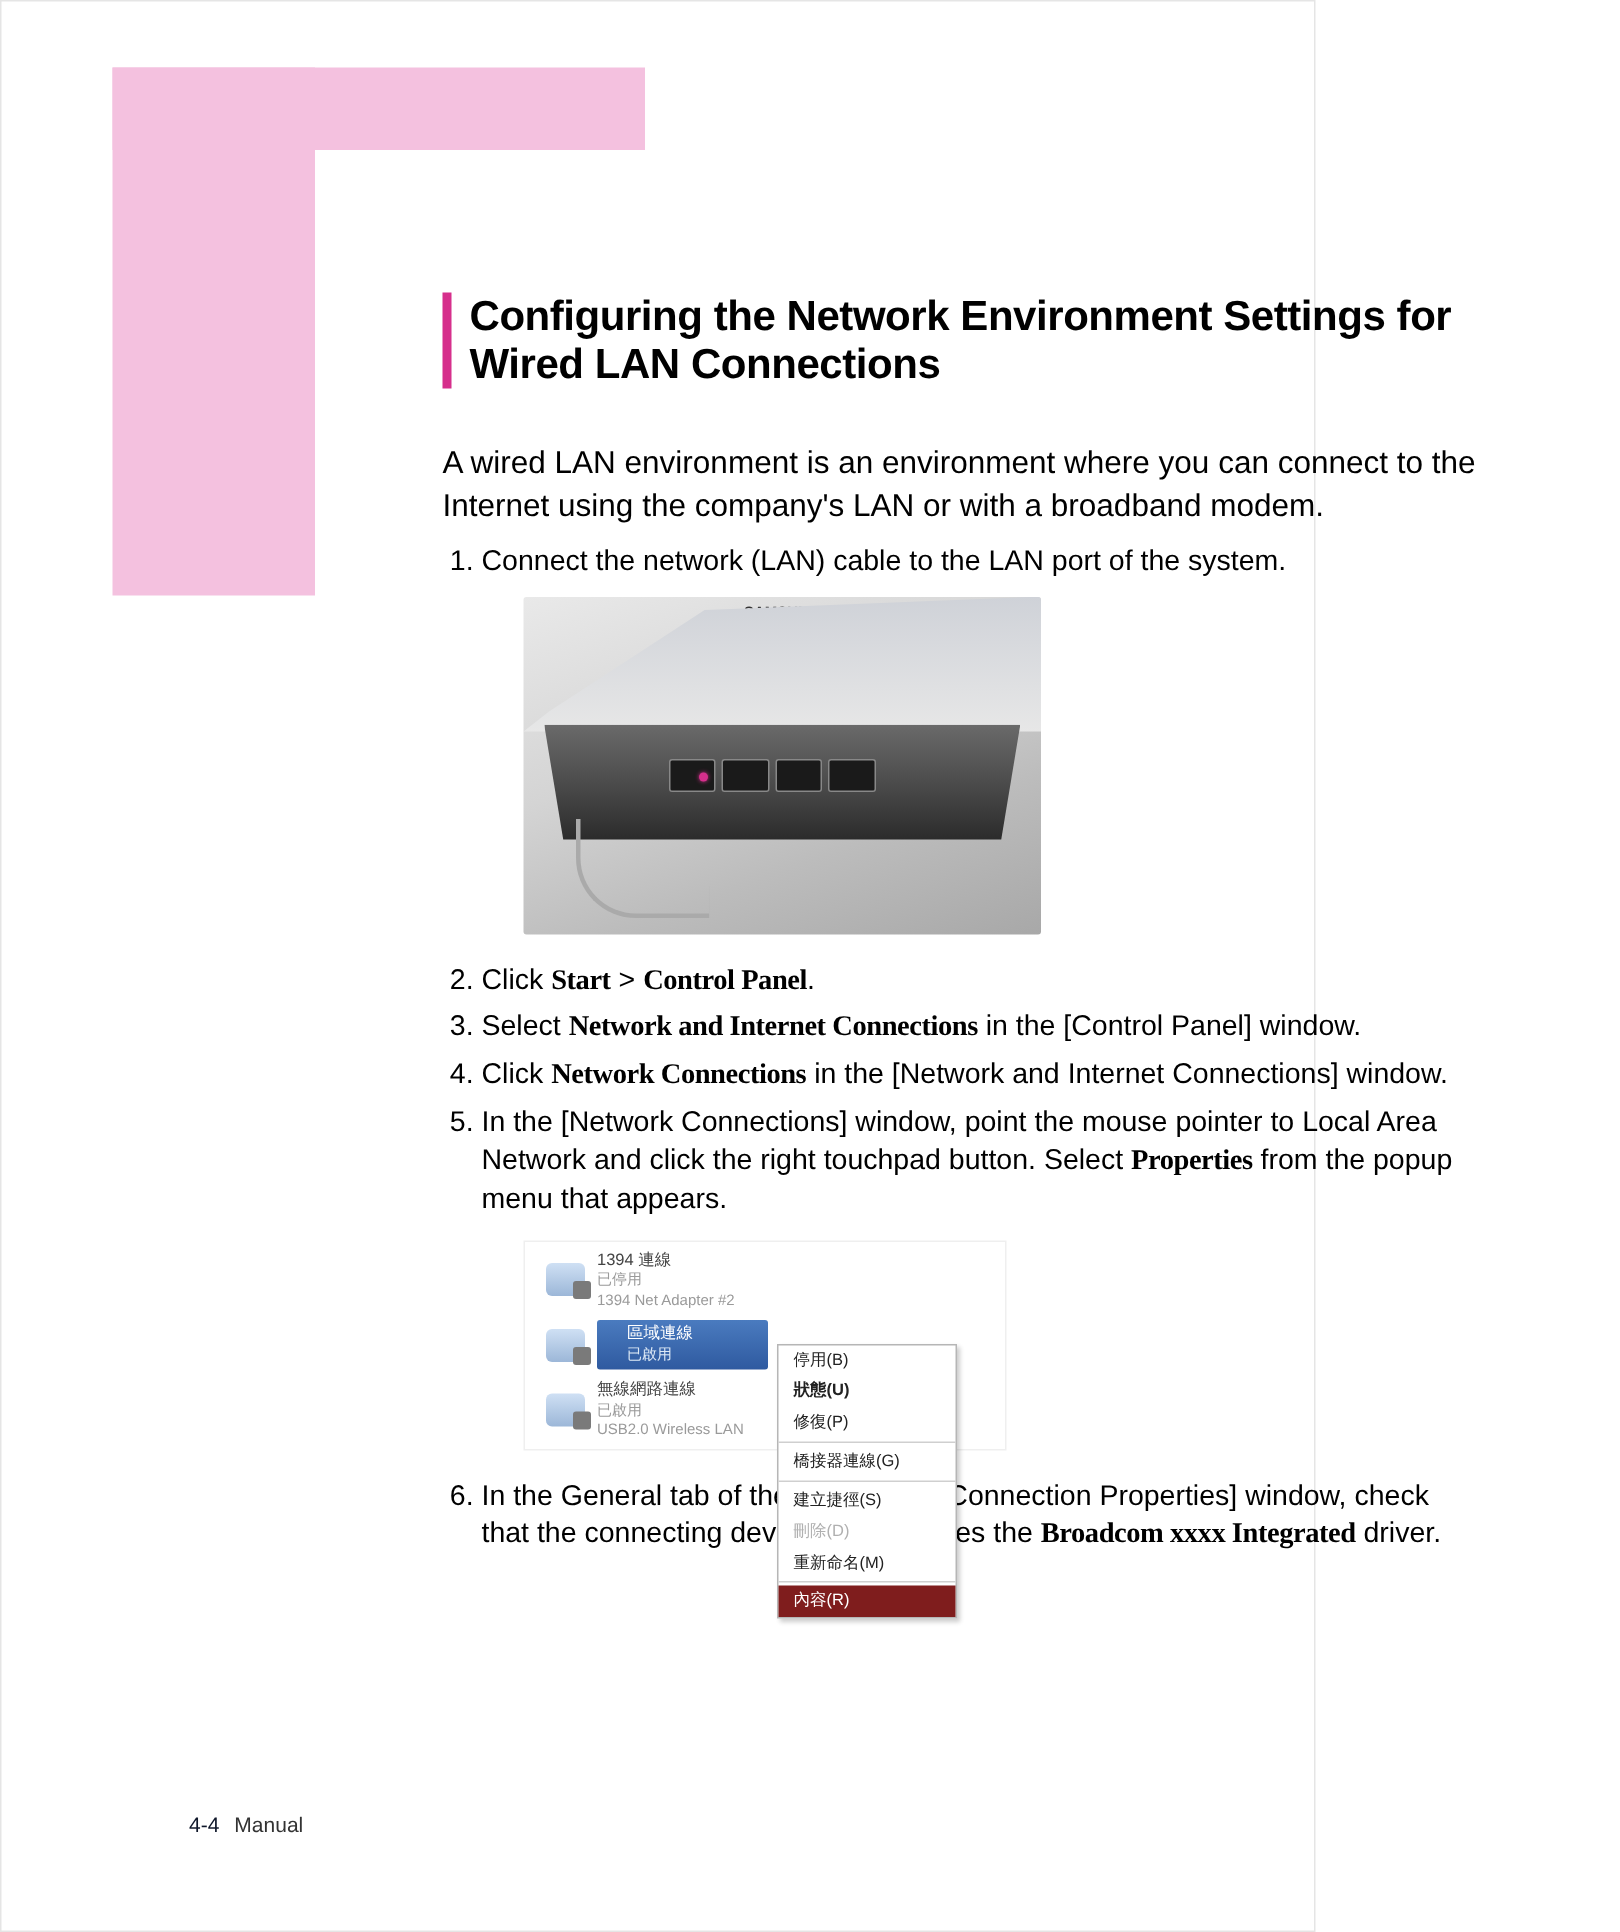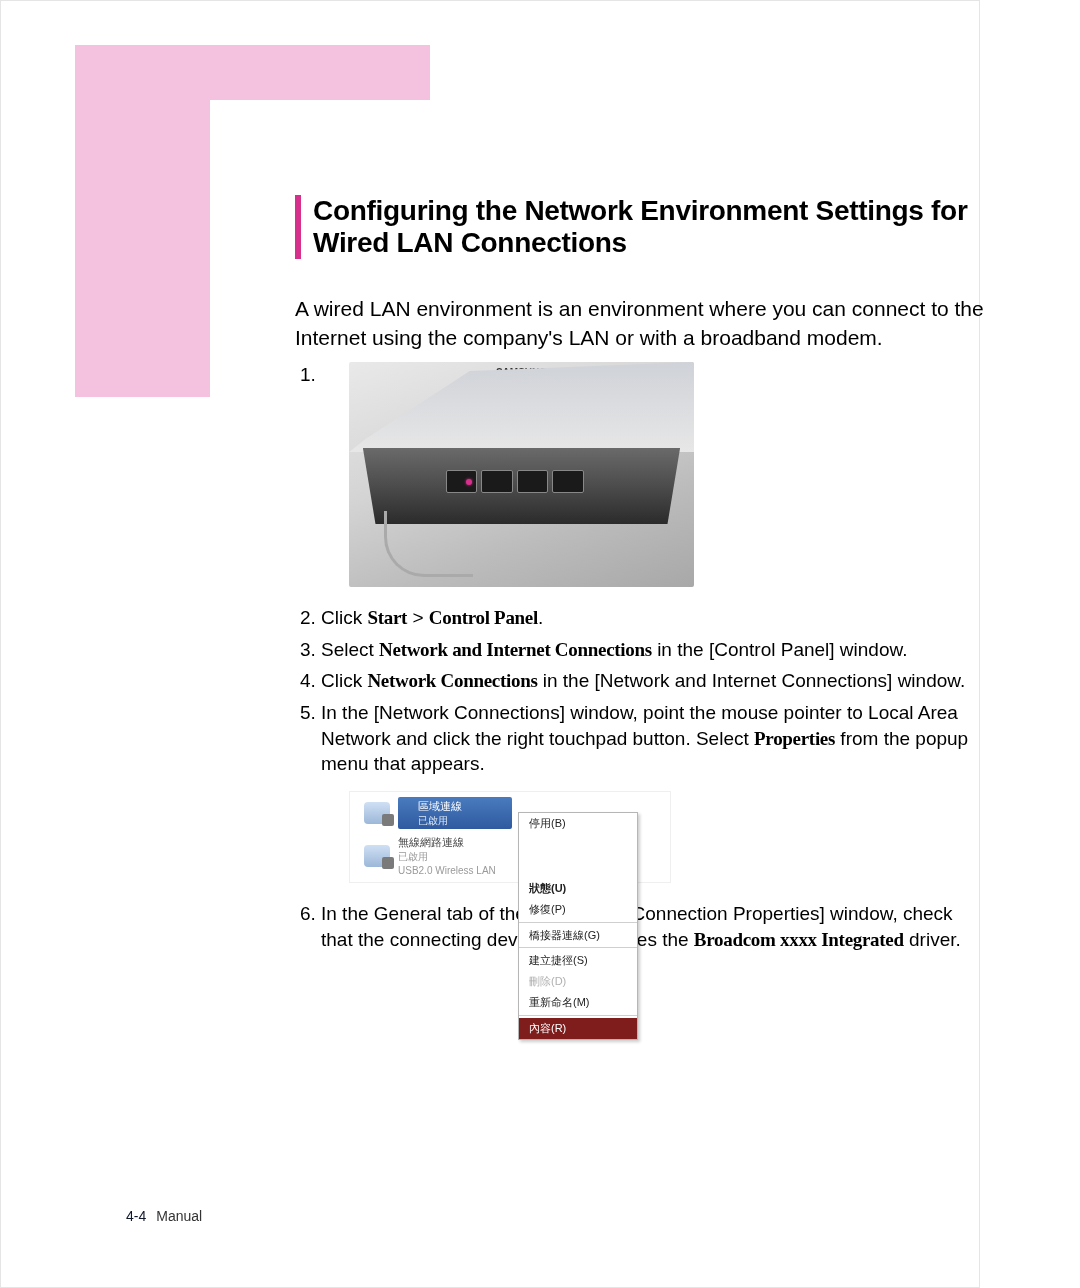--- a/index.html
+++ b/index.html
@@ -7,21 +7,21 @@
     padding: 0;
     width: 1080px;
     height: 1288px;
     background: #ffffff;
     font-family: "Arial Narrow", Arial, Helvetica, sans-serif;
     color: #000;
     font-stretch: condensed;
   }
   .page {
     position: relative;
-    width: 980px;
+    width: 877px;
     height: 1288px;
     box-shadow: inset 0 0 0 1px #e5e5e5;
   }
   
   .pink-vert {
     position: absolute;
     left: 75px;
     top: 45px;
     width: 135px;
     height: 352px;
@@ -138,21 +138,21 @@
     color:#fff; border-radius:2px;
   }
   .selected small{ color:#dce8f5; }
   .ctx-menu {
     position:absolute; margin-top:-70px; margin-left:168px; width:118px;
     background:#fff; border:1px solid #b6b6b6; box-shadow:2px 2px 3px rgba(0,0,0,.2);
     font-size:11px; color:#222;
   }
   .ctx-item { padding:3px 10px; }
   .ctx-sep { border-top:1px solid #cfcfcf; margin:2px 0; }
-  .ctx-bold { font-weight:bold;margin-top:44px; }
+  .ctx-bold { font-weight:bold; }
   .ctx-disabled { color:#b0b0b0; }
   .ctx-hi { background:#7f1d1d; color:#fff; }
 
   .footer {
     position:absolute; left:126px; bottom:64px;
     font-size:14px; color:#333;
   }
   .footer .pg { color:#0f172a; margin-right:10px; }
 </style>
 </head>
@@ -166,20 +166,21 @@
   <div class="content">
 
     <div class="heading-wrap">
       <div class="heading">Configuring the Network Environment Settings for Wired LAN Connections</div>
     </div>
 
     <div class="intro">A wired LAN environment is an environment where you can connect to the Internet using the company's LAN or with a broadband modem.</div>
 
     <ol class="steps">
       <li>
+        <span>Connect the network (LAN) cable to the LAN port of the system.</span>
 
         <div class="img1">
           <div class="samsung">SAMSUNG</div>
           <div class="laptop-top"></div>
           <div class="laptop-side"></div>
           <div class="ports">
             <div class="port"></div>
             <div class="port"></div>
             <div class="port"></div>
             <div class="port"></div>
@@ -200,20 +201,28 @@
       <li>
         <span>Click </span><span class="bold">Network Connections</span><span> in the [Network and Internet Connections] window.</span>
       </li>
 
       <li>
         <span>In the [Network Connections] window, point the mouse pointer to Local Area Network and click the right touchpad button. Select </span><span class="bold">Properties</span><span> from the popup menu that appears.</span>
 
         <div class="img2" style="position:relative;">
           <div class="conn-list">
 
+            <div class="conn-item">
+              <div class="conn-icon"></div>
+              <div class="conn-text">
+                <span>1394 連線</span>
+                <small>已停用</small>
+                <small>1394 Net Adapter #2</small>
+              </div>
+            </div>
 
             <div class="conn-item">
               <div class="conn-icon"></div>
               <div class="conn-text selected" style="padding:2px 50px 2px 20px;">
                 <span>區域連線</span>
                 <small>已啟用</small>
               </div>
             </div>
 
             <div class="conn-item">

